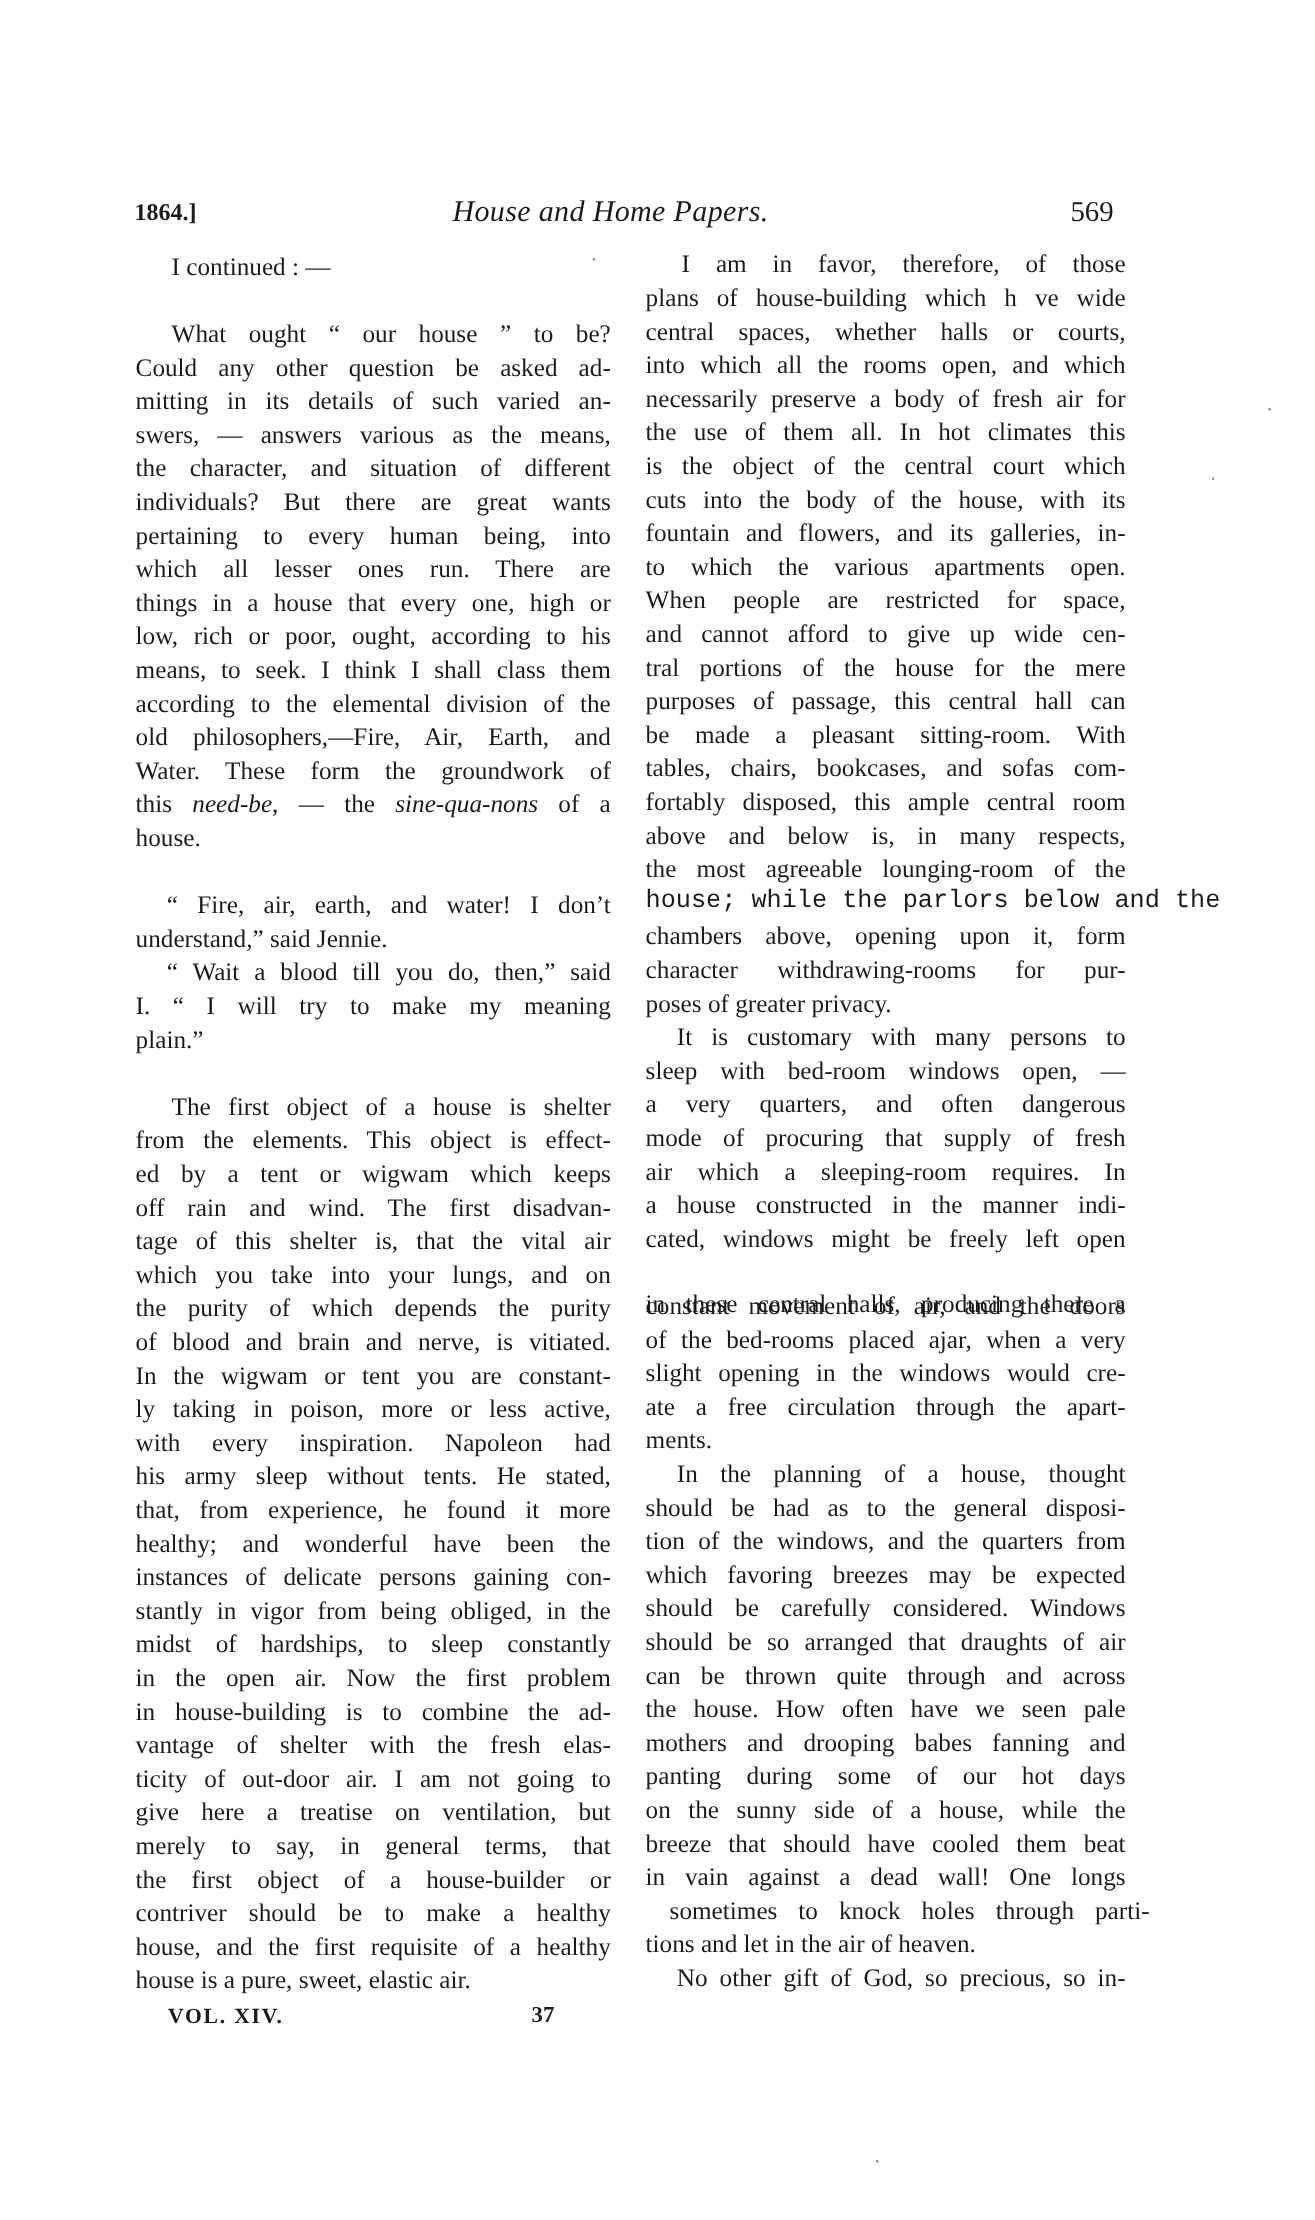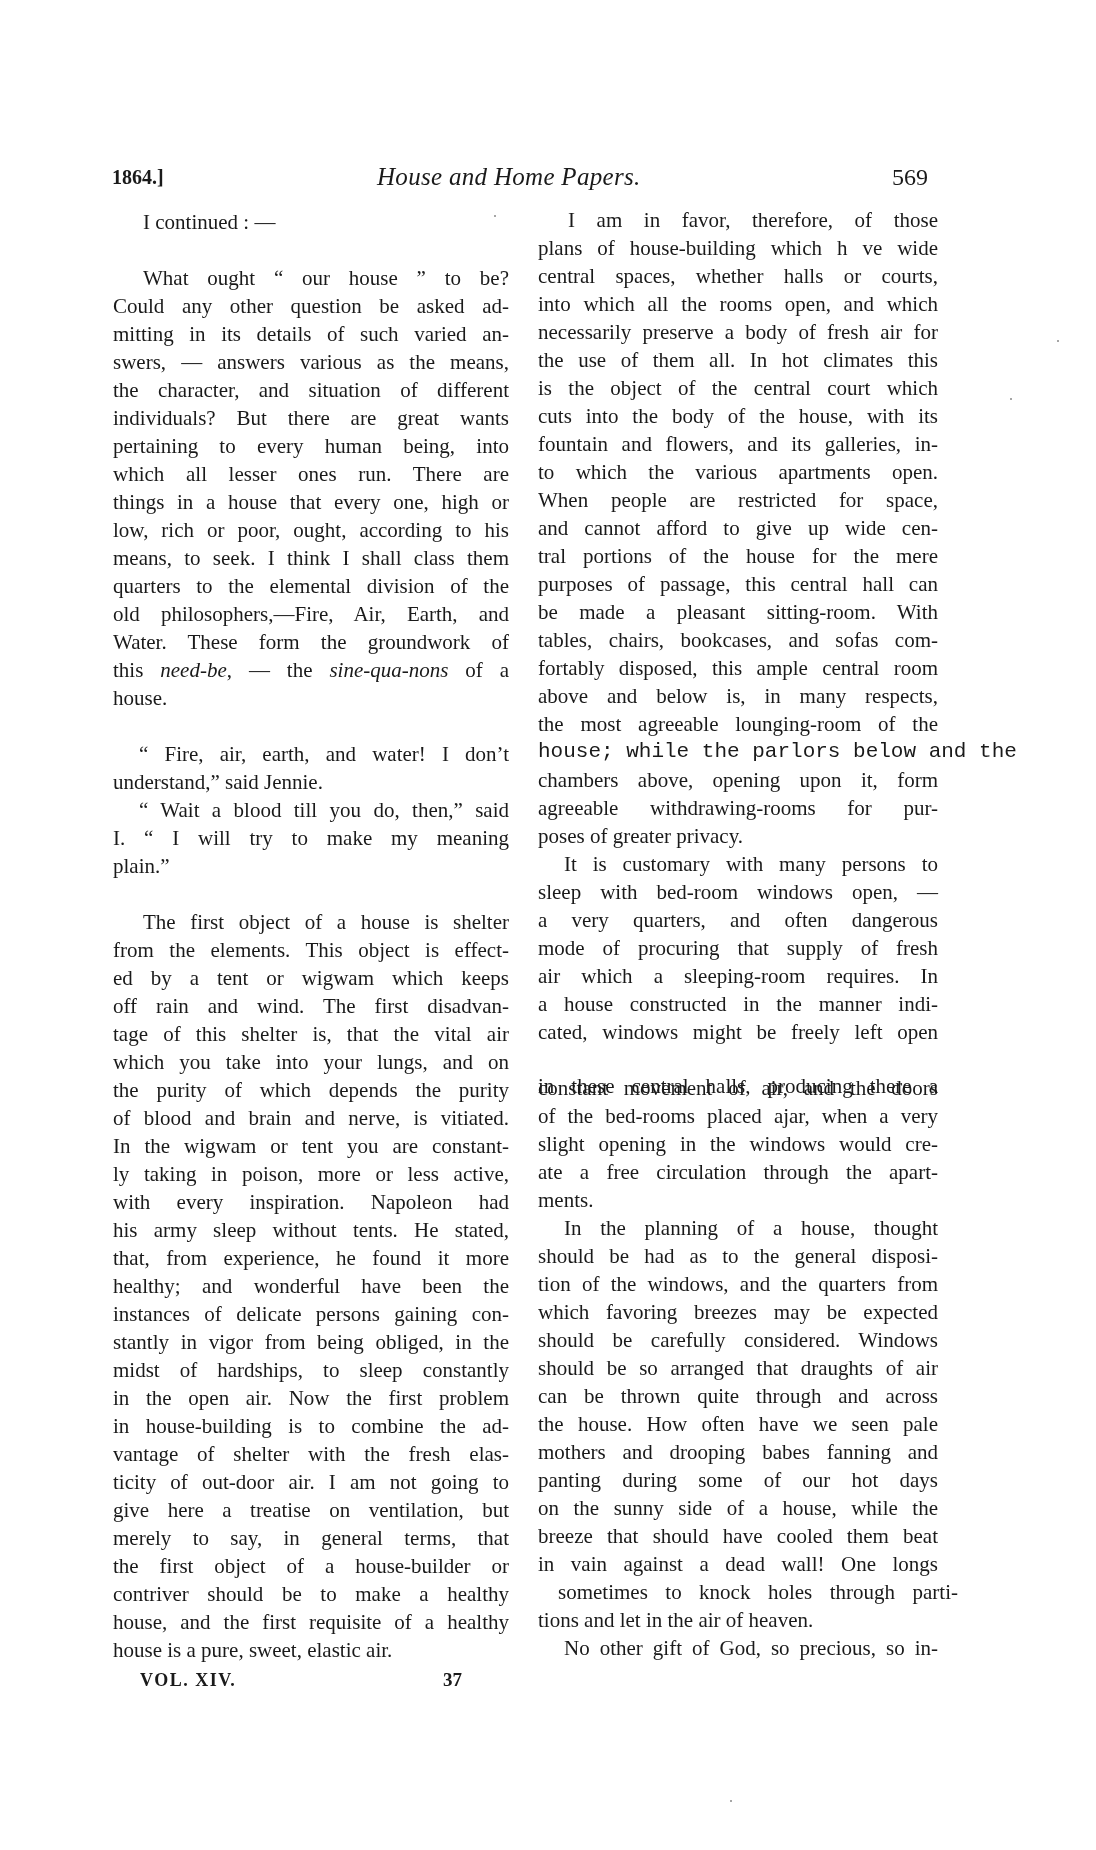--- a/index.html
+++ b/index.html
@@ -44,21 +44,21 @@
       <div class="line " style="top: 292px;">Could any other question be asked ad-</div>
       <div class="line " style="top: 320px;">mitting in its details of such varied an-</div>
       <div class="line " style="top: 348px;">swers, — answers various as the means,</div>
       <div class="line " style="top: 376px;">the character, and situation of different</div>
       <div class="line " style="top: 404px;">individuals?  But there are great wants</div>
       <div class="line " style="top: 432px;">pertaining to every human being, into</div>
       <div class="line " style="top: 460px;">which all lesser ones run.  There are</div>
       <div class="line " style="top: 488px;">things in a house that every one, high or</div>
       <div class="line " style="top: 516px;">low, rich or poor, ought, according to his</div>
       <div class="line " style="top: 544px;">means, to seek.  I think I shall class them</div>
-      <div class="line " style="top: 572px;">quarters to the elemental division of the</div>
+      <div class="line " style="top: 572px;">according to the elemental division of the</div>
       <div class="line " style="top: 600px;">old philosophers,—Fire, Air, Earth, and</div>
       <div class="line " style="top: 628px;">Water.  These form the groundwork of</div>
       <div class="line " style="top: 656px;">this <i>need-be</i>, — the <i>sine-qua-nons</i> of a</div>
       <div class="line last" style="top: 684px;">house.</div>
       <div class="line indent-s" style="top: 740px;">“ Fire, air, earth, and water!  I don’t</div>
       <div class="line last" style="top: 768px;">understand,” said Jennie.</div>
       <div class="line indent-s" style="top: 796px;">“ Wait a blood till you do, then,” said</div>
       <div class="line " style="top: 824px;">I.  “ I will try to make my meaning</div>
       <div class="line last" style="top: 852px;">plain.”</div>
       <div class="line indent" style="top: 908px;">The first object of a house is shelter</div>
@@ -104,21 +104,21 @@
       <div class="line " style="top: 514px;">and cannot afford to give up wide cen-</div>
       <div class="line " style="top: 542px;">tral portions of the house for the mere</div>
       <div class="line " style="top: 570px;">purposes of passage, this central hall can</div>
       <div class="line " style="top: 598px;">be made a pleasant sitting-room.  With</div>
       <div class="line " style="top: 626px;">tables, chairs, bookcases, and sofas com-</div>
       <div class="line " style="top: 654px;">fortably disposed, this ample central room</div>
       <div class="line " style="top: 682px;">above and below is, in many respects,</div>
       <div class="line " style="top: 710px;">the most agreeable lounging-room of the</div>
       <div class="line " style="top: 738px; font-family: Liberation Mono, monospace;">house; while the parlors below and the</div>
       <div class="line " style="top: 766px;">chambers above, opening upon it, form</div>
-      <div class="line " style="top: 794px;">agreeable withdrawing-rooms for pur-</div>
+      <div class="line " style="top: 794px;">character withdrawing-rooms for pur-</div>
       <div class="line last" style="top: 822px;">poses of greater privacy.</div>
       <div class="line indent-s" style="top: 850px;">It is customary with many persons to</div>
       <div class="line " style="top: 878px;">sleep with bed-room windows open, —</div>
       <div class="line " style="top: 906px;">a very quarters, and often dangerous</div>
       <div class="line " style="top: 934px;">mode of procuring that supply of fresh</div>
       <div class="line " style="top: 962px;">air which a sleeping-room requires.  In</div>
       <div class="line " style="top: 990px;">a house constructed in the manner indi-</div>
       <div class="line " style="top: 1018px;">cated, windows might be freely left open</div>
       <div class="line " style="top: 1046px; margin-top: 26px;">in these central halls, producing there a</div>
       <div class="line " style="top: 1074px;">constant movement of air, and the doors</div>

